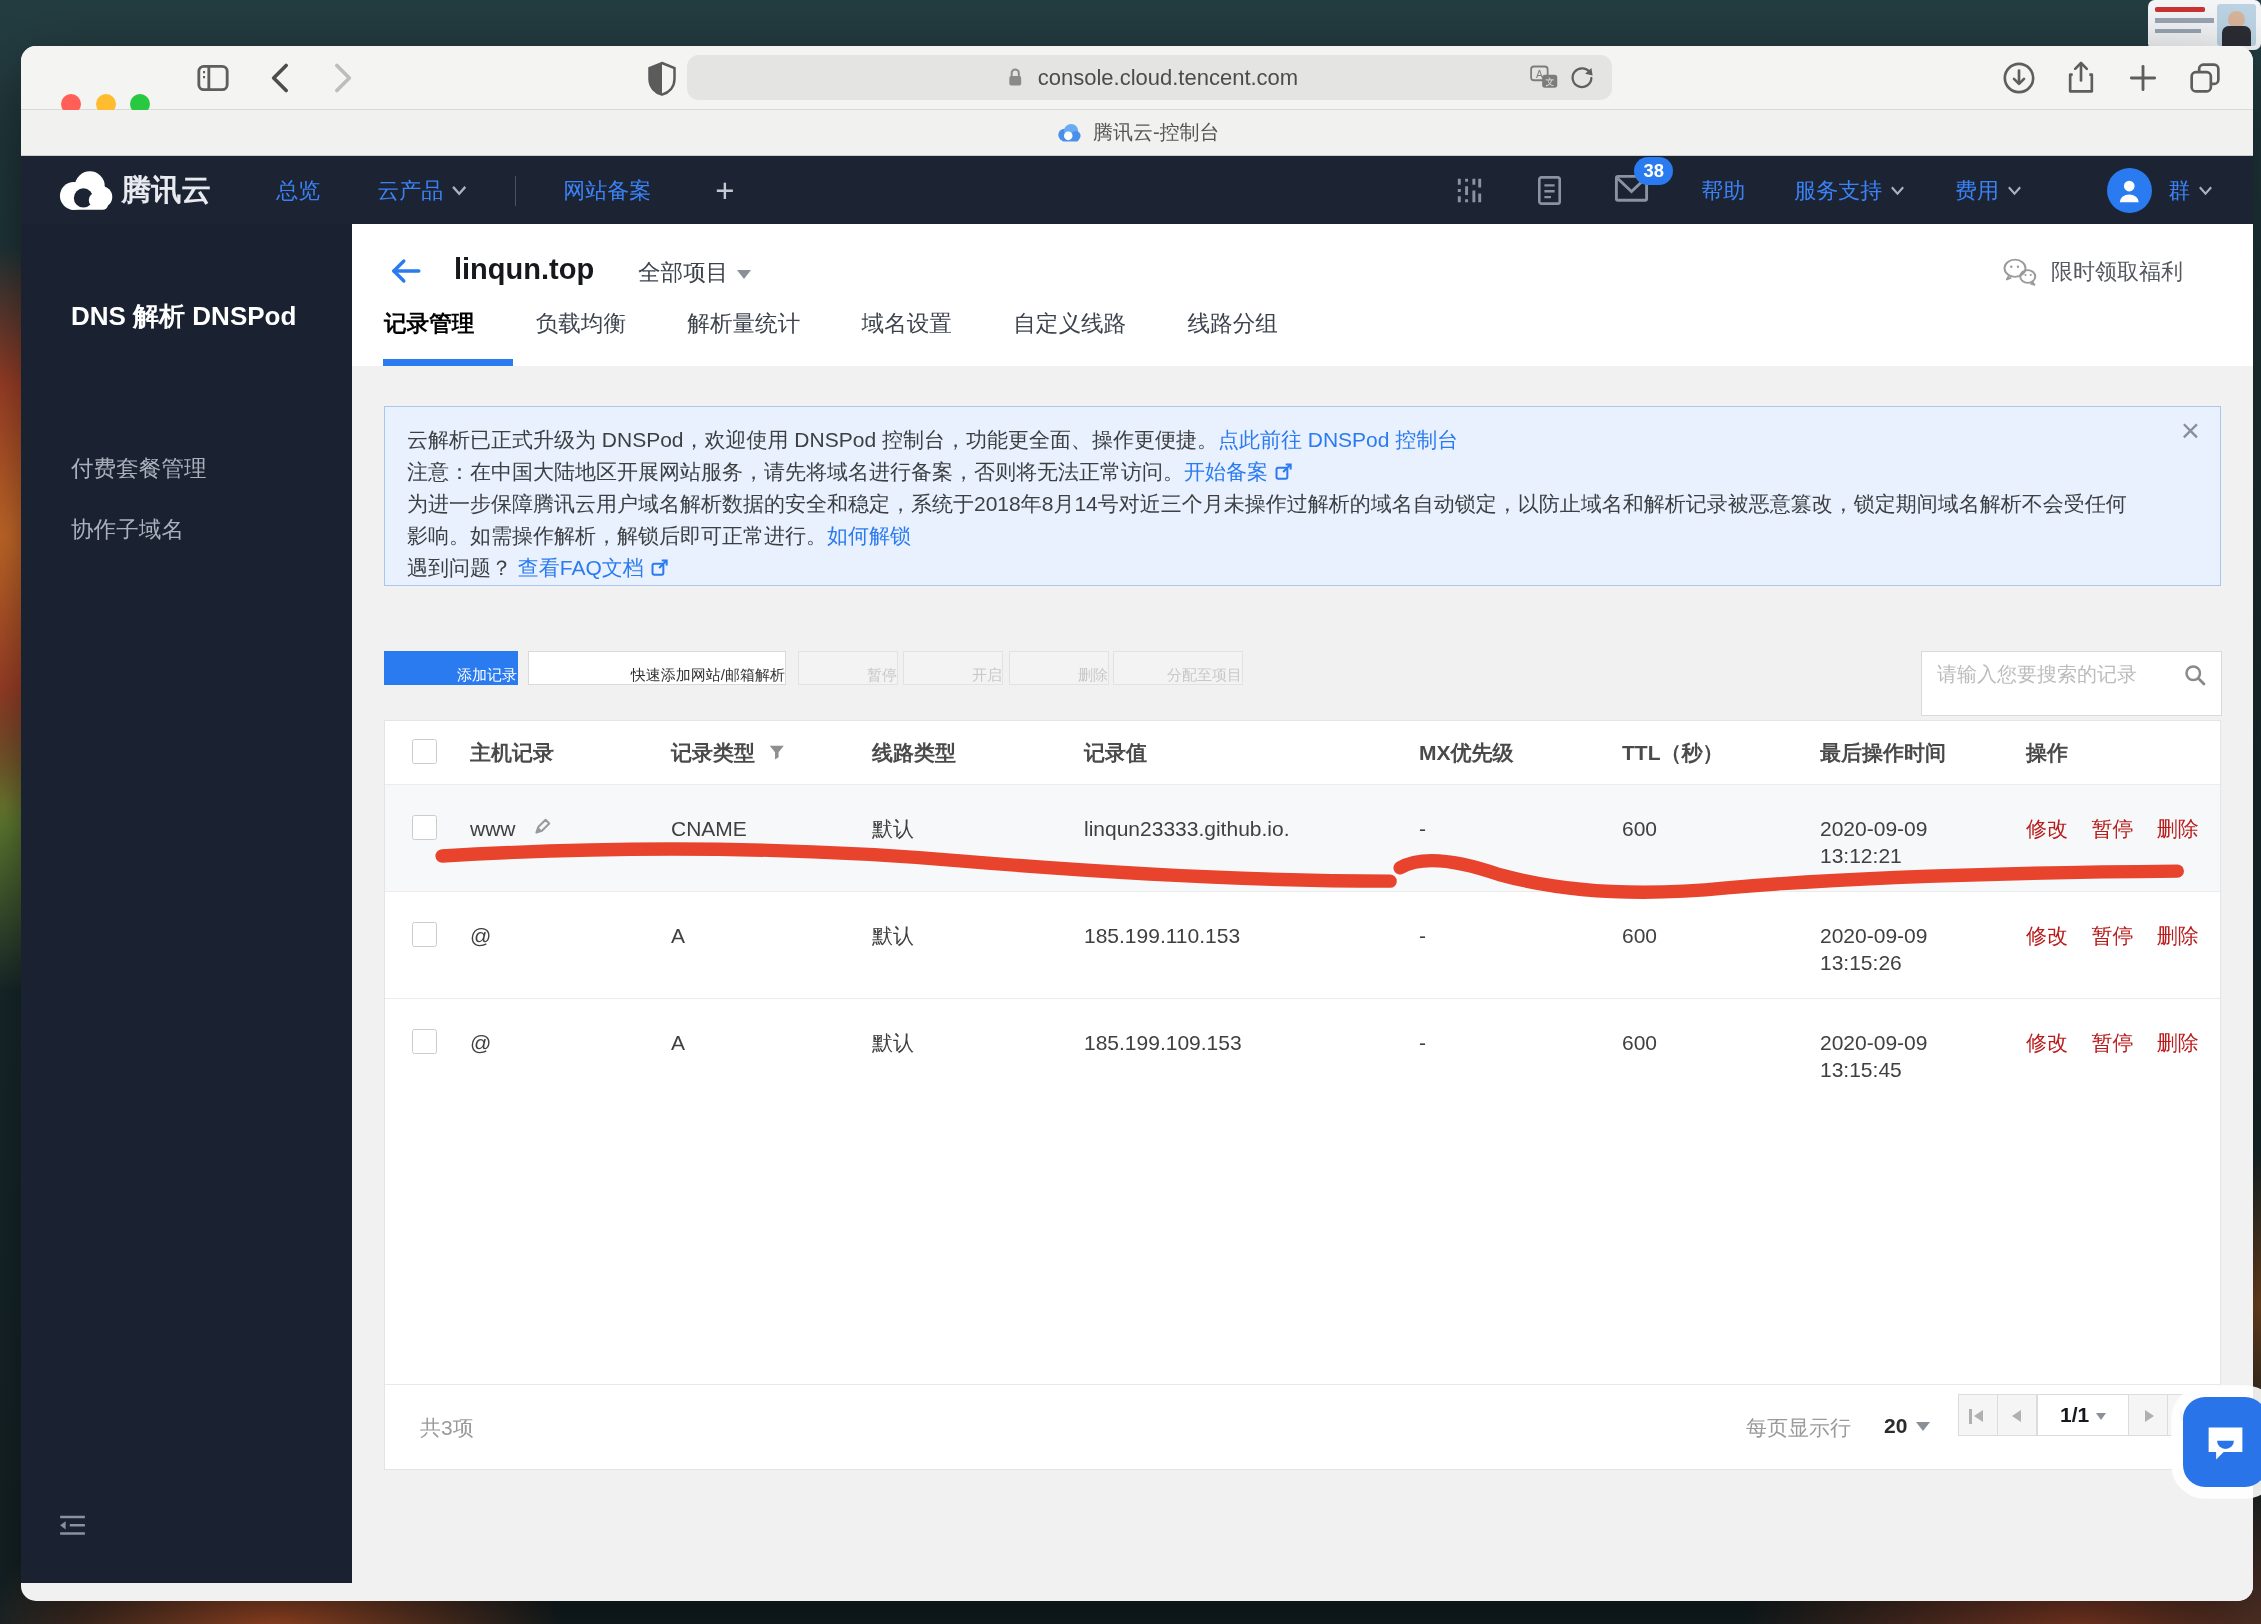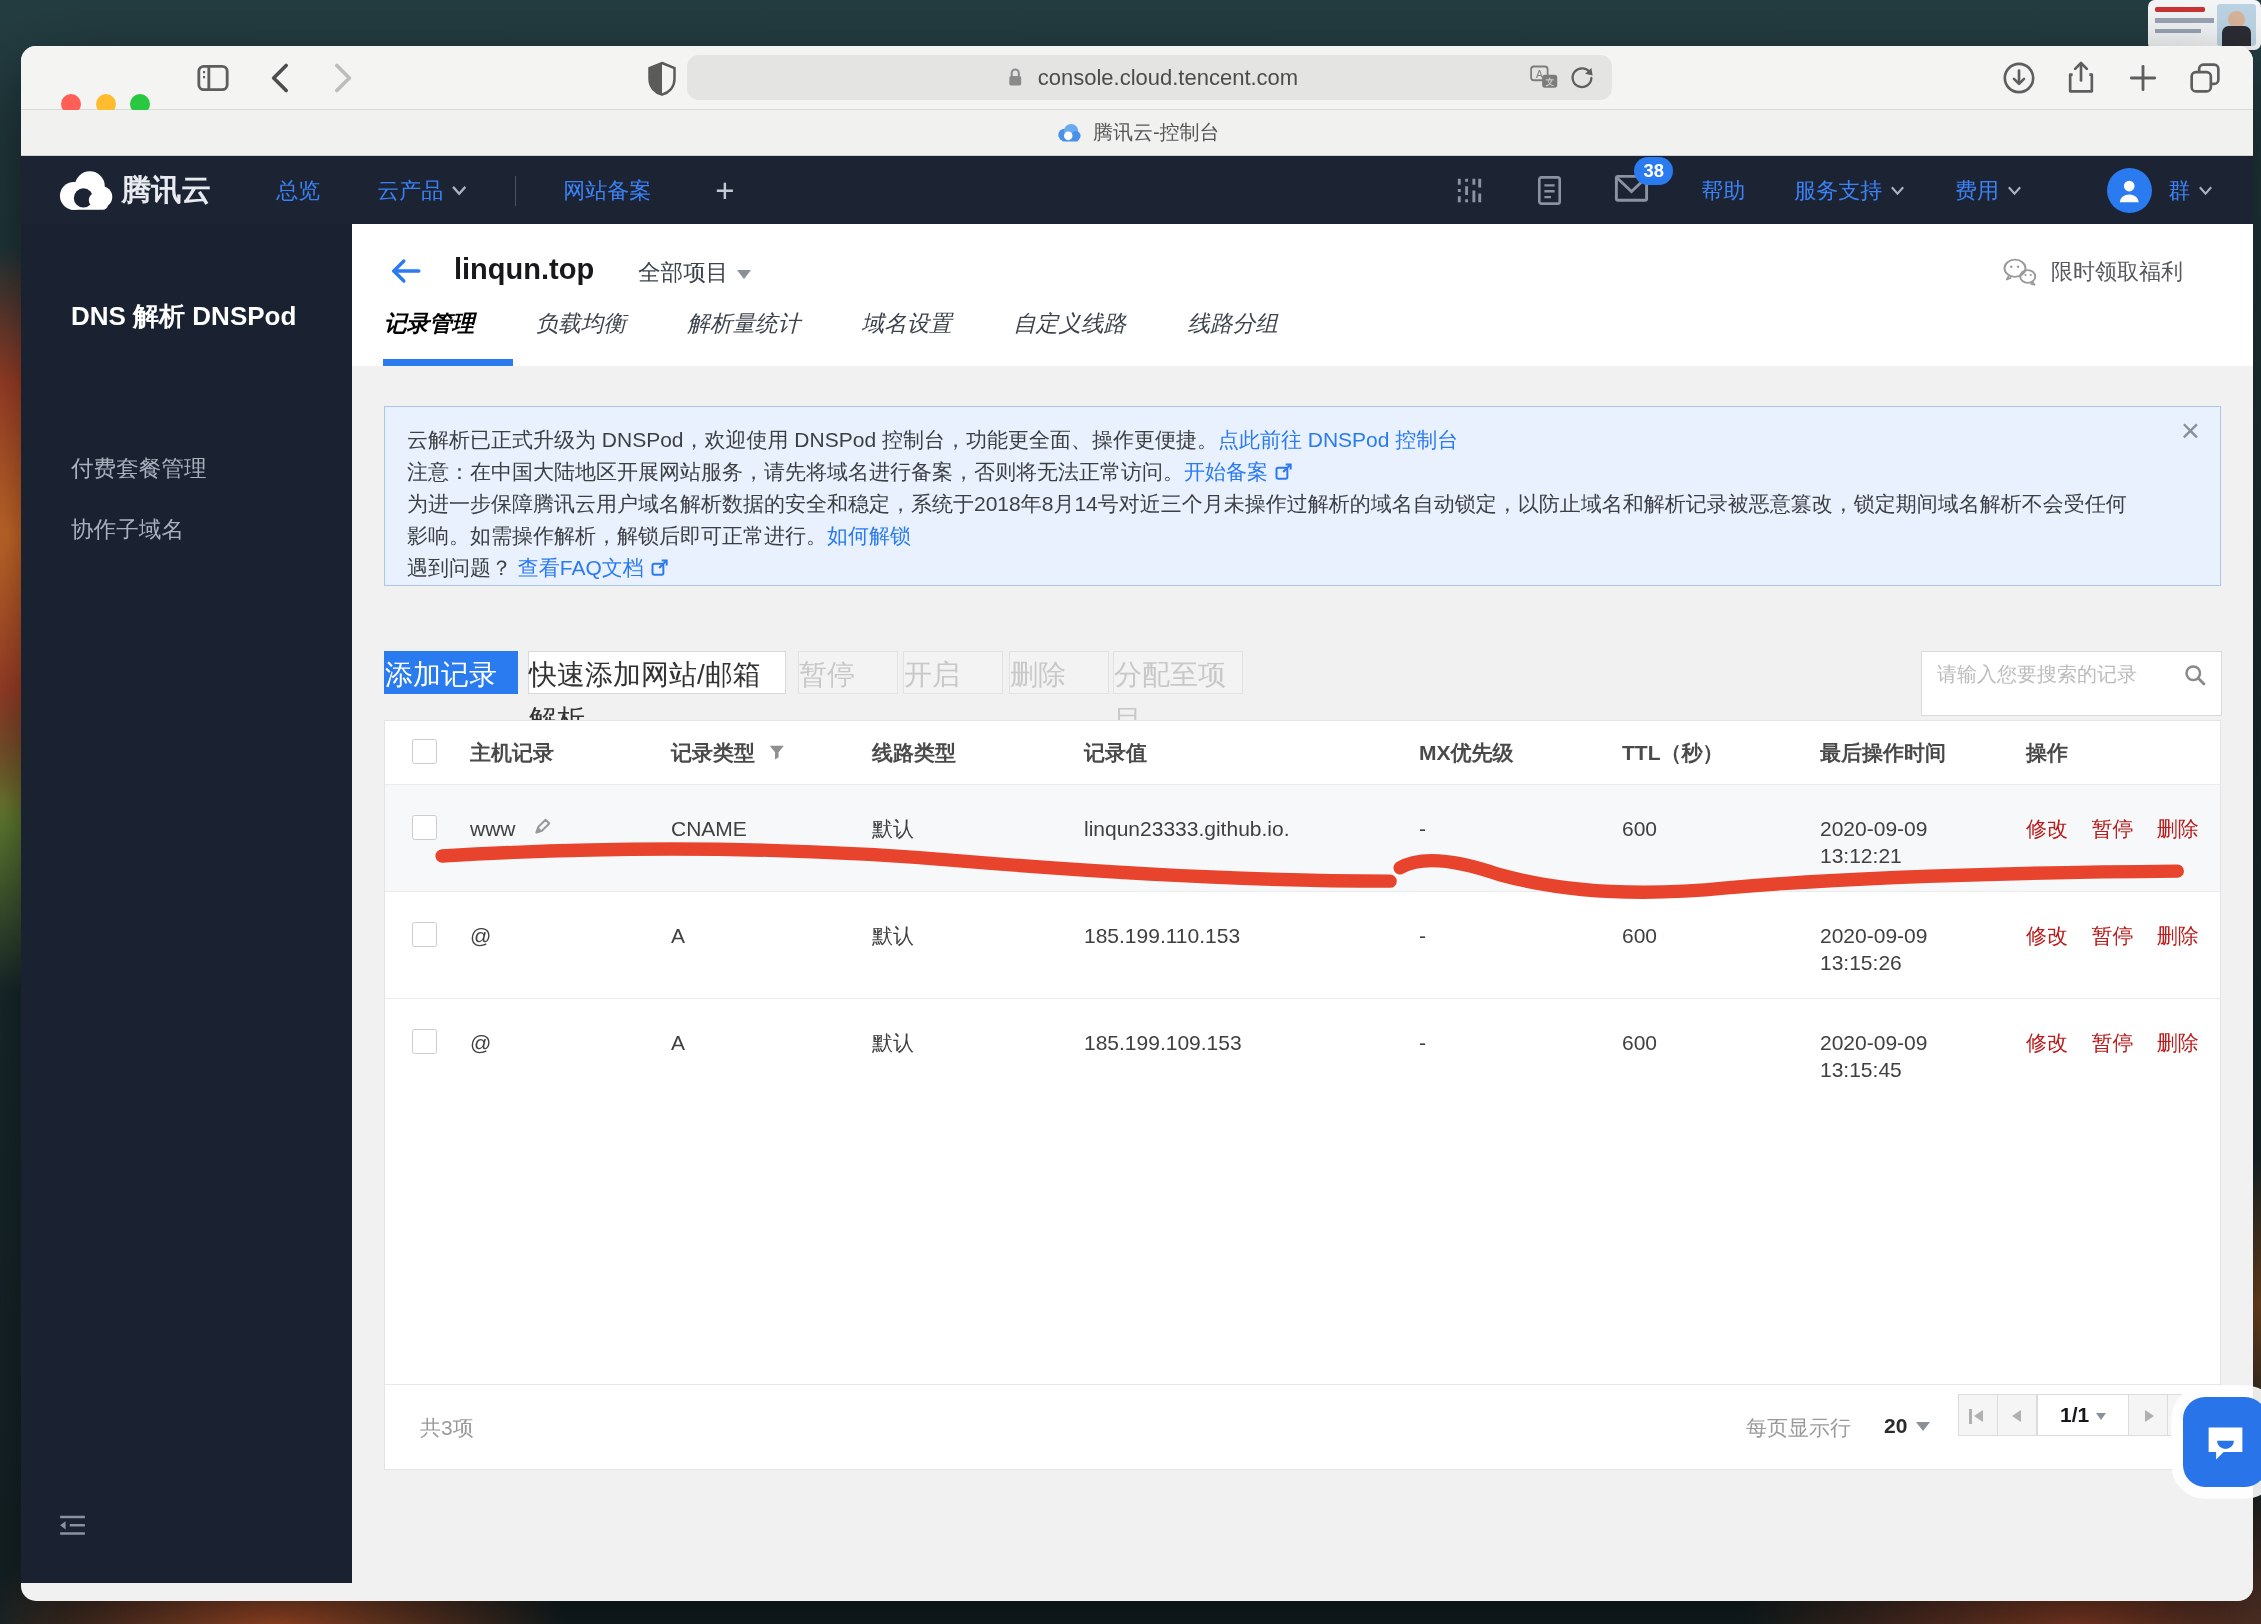--- a/index.html
+++ b/index.html
@@ -43,21 +43,21 @@
   .ptabs{position:absolute;top:84px;font-size:22.6px;color:#3d434d;}
   .ptab{display:inline-block;margin-right:55px;cursor:pointer;}
   .ptab.active{font-weight:bold;color:#000;}
   .tab-underline{position:absolute;left:31px;top:135px;width:130px;height:6.7px;background:#2a7af0;}
   
   #banner{position:absolute;left:32px;top:182px;width:1837px;height:180px;background:#e9f1fe;border:0.8px solid #a9c7f0;
     padding:17px 75px 0 22px;font-size:21px;line-height:32px;color:#3d4043;}
   #banner a{color:#2a7af0;text-decoration:none;}
   .banner-close{position:absolute;right:20px;top:6.7px;font-size:33px;color:#8a8f98;cursor:pointer;line-height:33px;}
   
-  .btn{position:absolute;top:427px;height:43px;line-height:45px;text-align:left;font-size:28px;cursor:pointer;}
+  .btn{position:absolute;top:427px;height:34px;line-height:45px;text-align:right;font-size:15px;cursor:pointer;}
   .btn-primary{background:#2a7af0;color:#fff;border:0.8px solid #2a7af0;}
   .btn-plain{background:#fff;color:#333;border:0.8px solid #d9d9d9;}
   .btn-disabled{background:#f3f3f3;color:#c8c8c8;border:0.8px solid #e2e2e2;cursor:default;}
   .searchbox{position:absolute;top:427px;left:1569px;width:301px;height:65px;background:#fff;border:0.8px solid #d9d9d9;}
   .searchbox input{border:none;outline:none;width:251px;height:44px;padding:0 0 0 15px;font-size:20px;color:#333;background:transparent;}
   .searchbox input::placeholder{color:#bcbcbc;}
   
   #card{position:absolute;left:32px;top:496px;width:1837px;height:750px;background:#fff;border:0.8px solid #e4e4e4;}
   .thead{position:absolute;left:0;top:0;right:0;height:63px;font-size:21px;color:#4a4a4a;font-weight:bold;}
   .col{position:absolute;top:0;height:63px;line-height:63px;white-space:nowrap;}
@@ -289,21 +289,21 @@
               <circle cx="24" cy="14" r="1.6" fill="#9a9a9a"></circle>
             <path d="M12 26 l-3 5 6-2.5" fill="none" stroke="#9a9a9a" stroke-width="2.4" stroke-linejoin="round"></path>
             <ellipse cx="37" cy="27" rx="10" ry="8.5" fill="none" stroke="#9a9a9a" stroke-width="2.6"></ellipse>
             <circle cx="34" cy="25" r="1.4" fill="#9a9a9a"></circle>
               <circle cx="41" cy="25" r="1.4" fill="#9a9a9a"></circle>
             <path d="M43 34 l3 4 -5.5-1.5" fill="none" stroke="#9a9a9a" stroke-width="2.4" stroke-linejoin="round"></path>
           </svg>
           <span>限时领取福利</span>
         </span>
 
-        <div class="ptabs" style="left:32px;font-style:italic;">
+        <div class="ptabs" style="left:32px;">
           <span class="ptab active">记录管理</span>
           <span class="ptab">负载均衡</span>
           <span class="ptab">解析量统计</span>
           <span class="ptab">域名设置</span>
           <span class="ptab">自定义线路</span>
           <span class="ptab">线路分组</span>
         </div>
         <div class="tab-underline"></div>
       </div>
 

